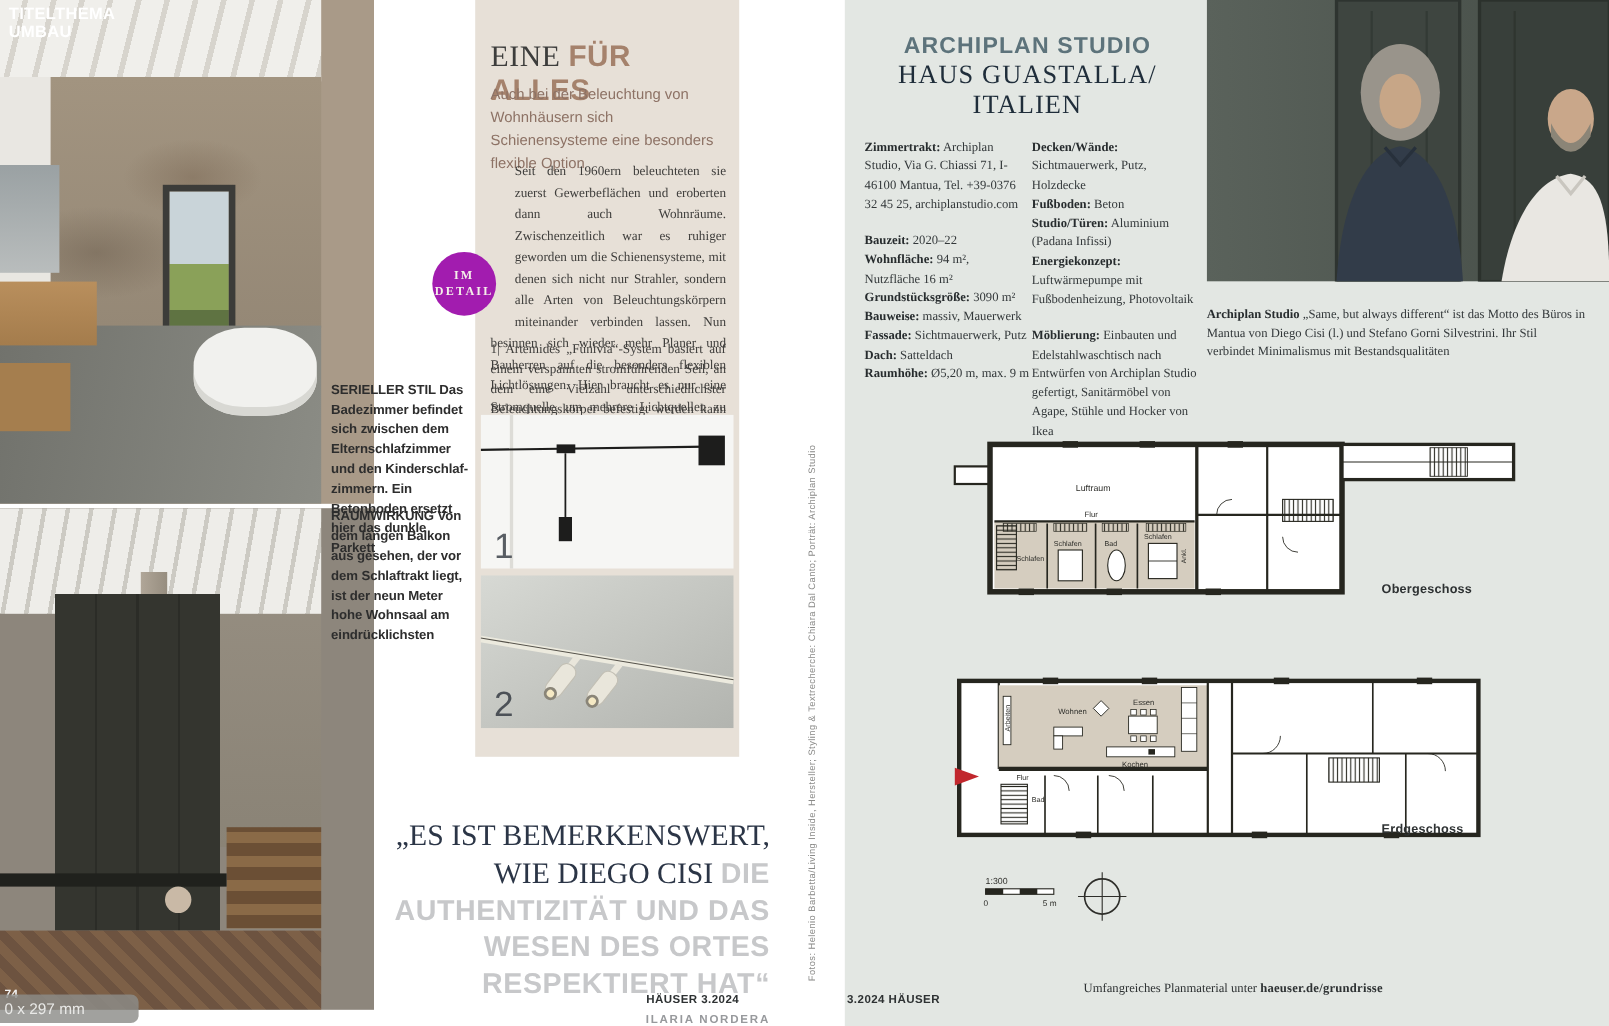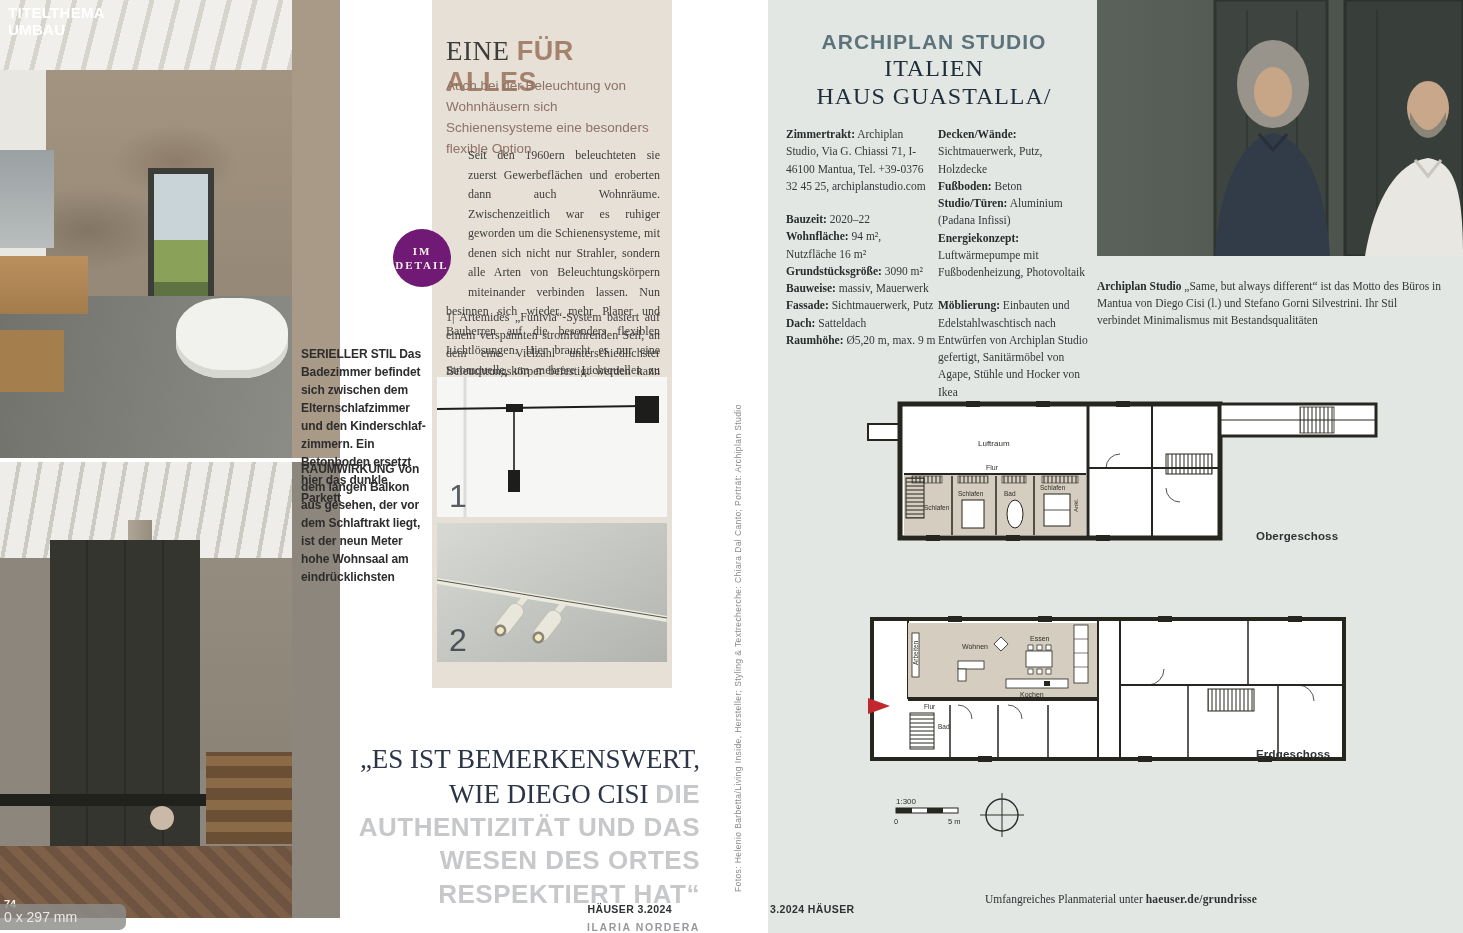--- a/index.html
+++ b/index.html
@@ -55,21 +55,21 @@
   
   .artcol{position:absolute;left:432px;top:0;width:240px;height:688px;background:#e7e0d7;}
   .headline{position:absolute;left:446px;top:36px;width:216px;font-size:27px;letter-spacing:.5px;}
   .headline .h-serif{font-family:"Liberation Serif",serif;color:#3d3d3c;}
   .headline .h-accent{font-weight:bold;color:#a5826c;}
   .deck{position:absolute;left:446px;top:76px;width:216px;font-size:13.5px;color:#8d7265;line-height:1.55;}
   .bodytext{position:absolute;left:446px;top:134px;width:214px;font-family:"Liberation Serif",serif;
     font-size:12px;color:#3e3d3b;line-height:1.63;text-align:justify;}
   .badge-spacer{float:left;width:22px;height:60px;margin-top:96px;}
   .im-badge{position:absolute;left:393px;top:229px;width:58px;height:58px;border-radius:50%;
-    background:#701a75;color:#f4efe9;text-align:center;font-family:"Liberation Serif",serif;
+    background:#a21caf;color:#f4efe9;text-align:center;font-family:"Liberation Serif",serif;
     font-size:11px;font-weight:bold;letter-spacing:2px;line-height:1.25;padding-top:16px;box-sizing:border-box;z-index:5;}
   .prodcap{position:absolute;left:446px;top:296px;width:214px;font-family:"Liberation Serif",serif;
     font-size:12px;color:#3e3d3b;line-height:1.5;text-align:justify;}
   .prodphoto{position:absolute;left:437px;}
 
   
   .quote{position:absolute;left:340px;top:742px;width:360px;text-align:right;line-height:1.28;}
   .quote .q-serif{font-family:"Liberation Serif",serif;font-size:27px;color:#2b3546;}
   .quote .q-accent{font-size:26px;font-weight:bold;color:#c7c8ca;letter-spacing:.5px;}
   .quote .q-attr{display:block;margin-top:10px;font-size:10.5px;font-weight:bold;
@@ -211,22 +211,22 @@
   </div>
 
   <div class="footer-left">HÄUSER 3.2024</div>
 
   <div class="credit">Fotos: Helenio Barbetta/Living Inside, Hersteller; Styling &amp; Textrecherche: Chiara Dal Canto; Porträt: Archiplan Studio</div>
 
   <div class="rightpage"></div>
 
   <div class="rp-header">
     <div class="studio">ARCHIPLAN STUDIO</div>
+    <div class="serif-title">HAUS GUASTALLA/</div>
     <div class="serif-title">ITALIEN</div>
-    <div class="serif-title">HAUS GUASTALLA/</div>
   </div>
 
   <div class="facts facts-left">
     <p><b>Zimmertrakt:</b><span> Archiplan Studio, Via G. Chiassi 71, I-46100 Mantua, Tel. +39-0376 32 45 25, archiplanstudio.com</span></p>
     <div class="gap"></div>
     <p><b>Bauzeit:</b><span> 2020–22</span></p>
     <p><b>Wohnfläche:</b><span> 94 m²,</span></p>
     <p><b></b><span>Nutzfläche 16 m²</span></p>
     <p><b>Grundstücksgröße:</b><span> 3090 m²</span></p>
     <p><b>Bauweise:</b><span> massiv, Mauerwerk</span></p>

